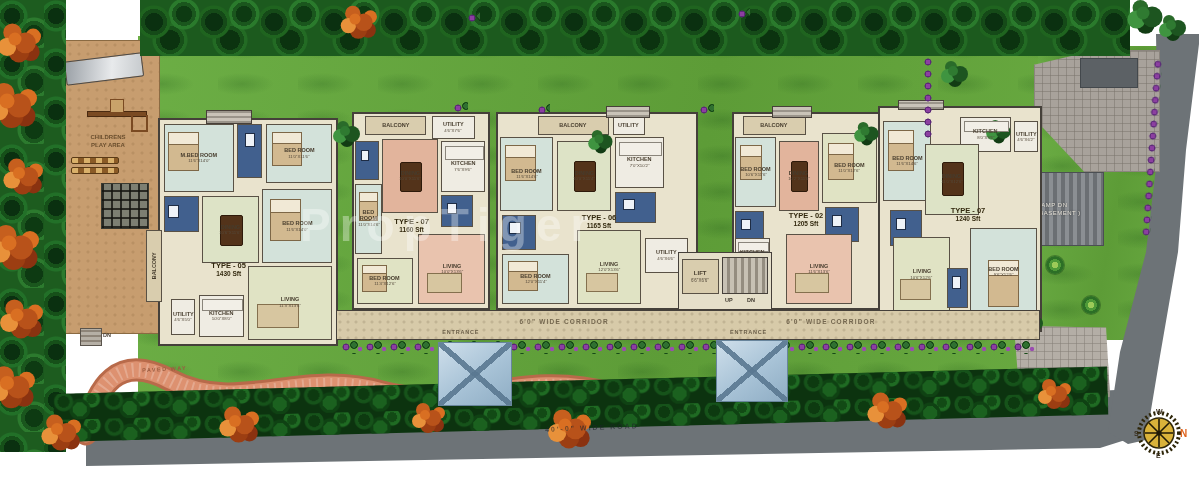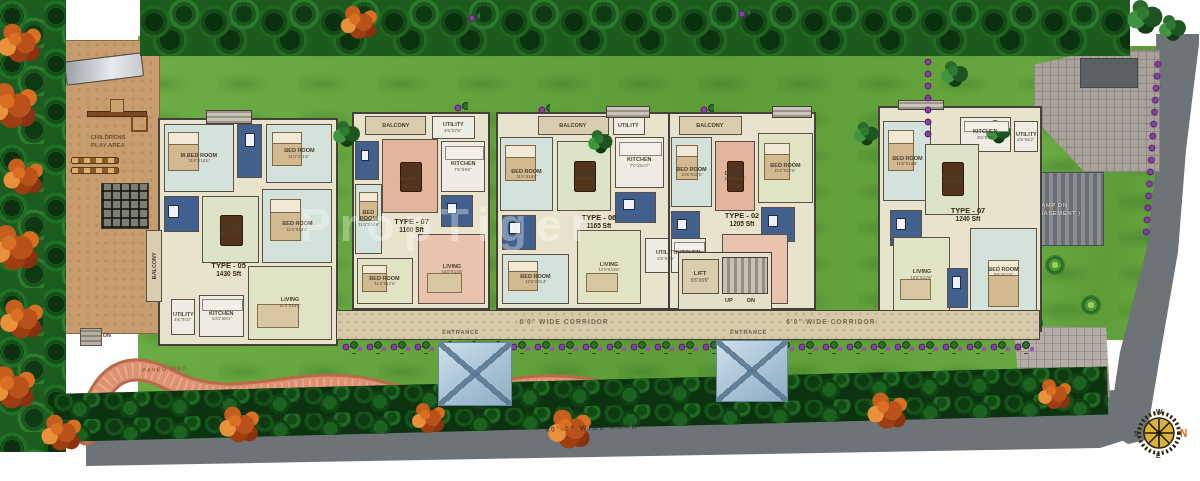--- a/index.html
+++ b/index.html
@@ -287,21 +287,21 @@
     <div class="room white" style="left:74%;top:64%;width:22%;height:18%">
       <span class="rn">UTILITY</span>
       <span class="rd">4'6"X6'6"</span>
     </div>
     <div class="ulabel" style="left:36%;top:51%;width:30%">
       <div class="ut">TYPE - 06</div>
       <div class="ua">1165 Sft</div>
     </div>
   </div>
 
-  <div class="unit" style="left:668px;top:112px;width:148px;height:198px">
+  <div class="unit" style="left:732px;top:112px;width:148px;height:198px">
     <div class="room tan" style="left:6%;top:1%;width:44%;height:10%">
       <span class="rn">BALCONY</span>
     </div>
     <div class="room mint" style="left:1%;top:12%;width:28%;height:36%">
       <i class="bed" style="left:8%;top:10%;width:58%;height:52%"></i>
       <span class="rn">BED ROOM</span>
       <span class="rd">10'6"X11'6"</span>
     </div>
     <div class="room pink" style="left:31%;top:14%;width:28%;height:36%">
       <i class="table" style="left:30%;top:28%;width:40%;height:42%"></i>

